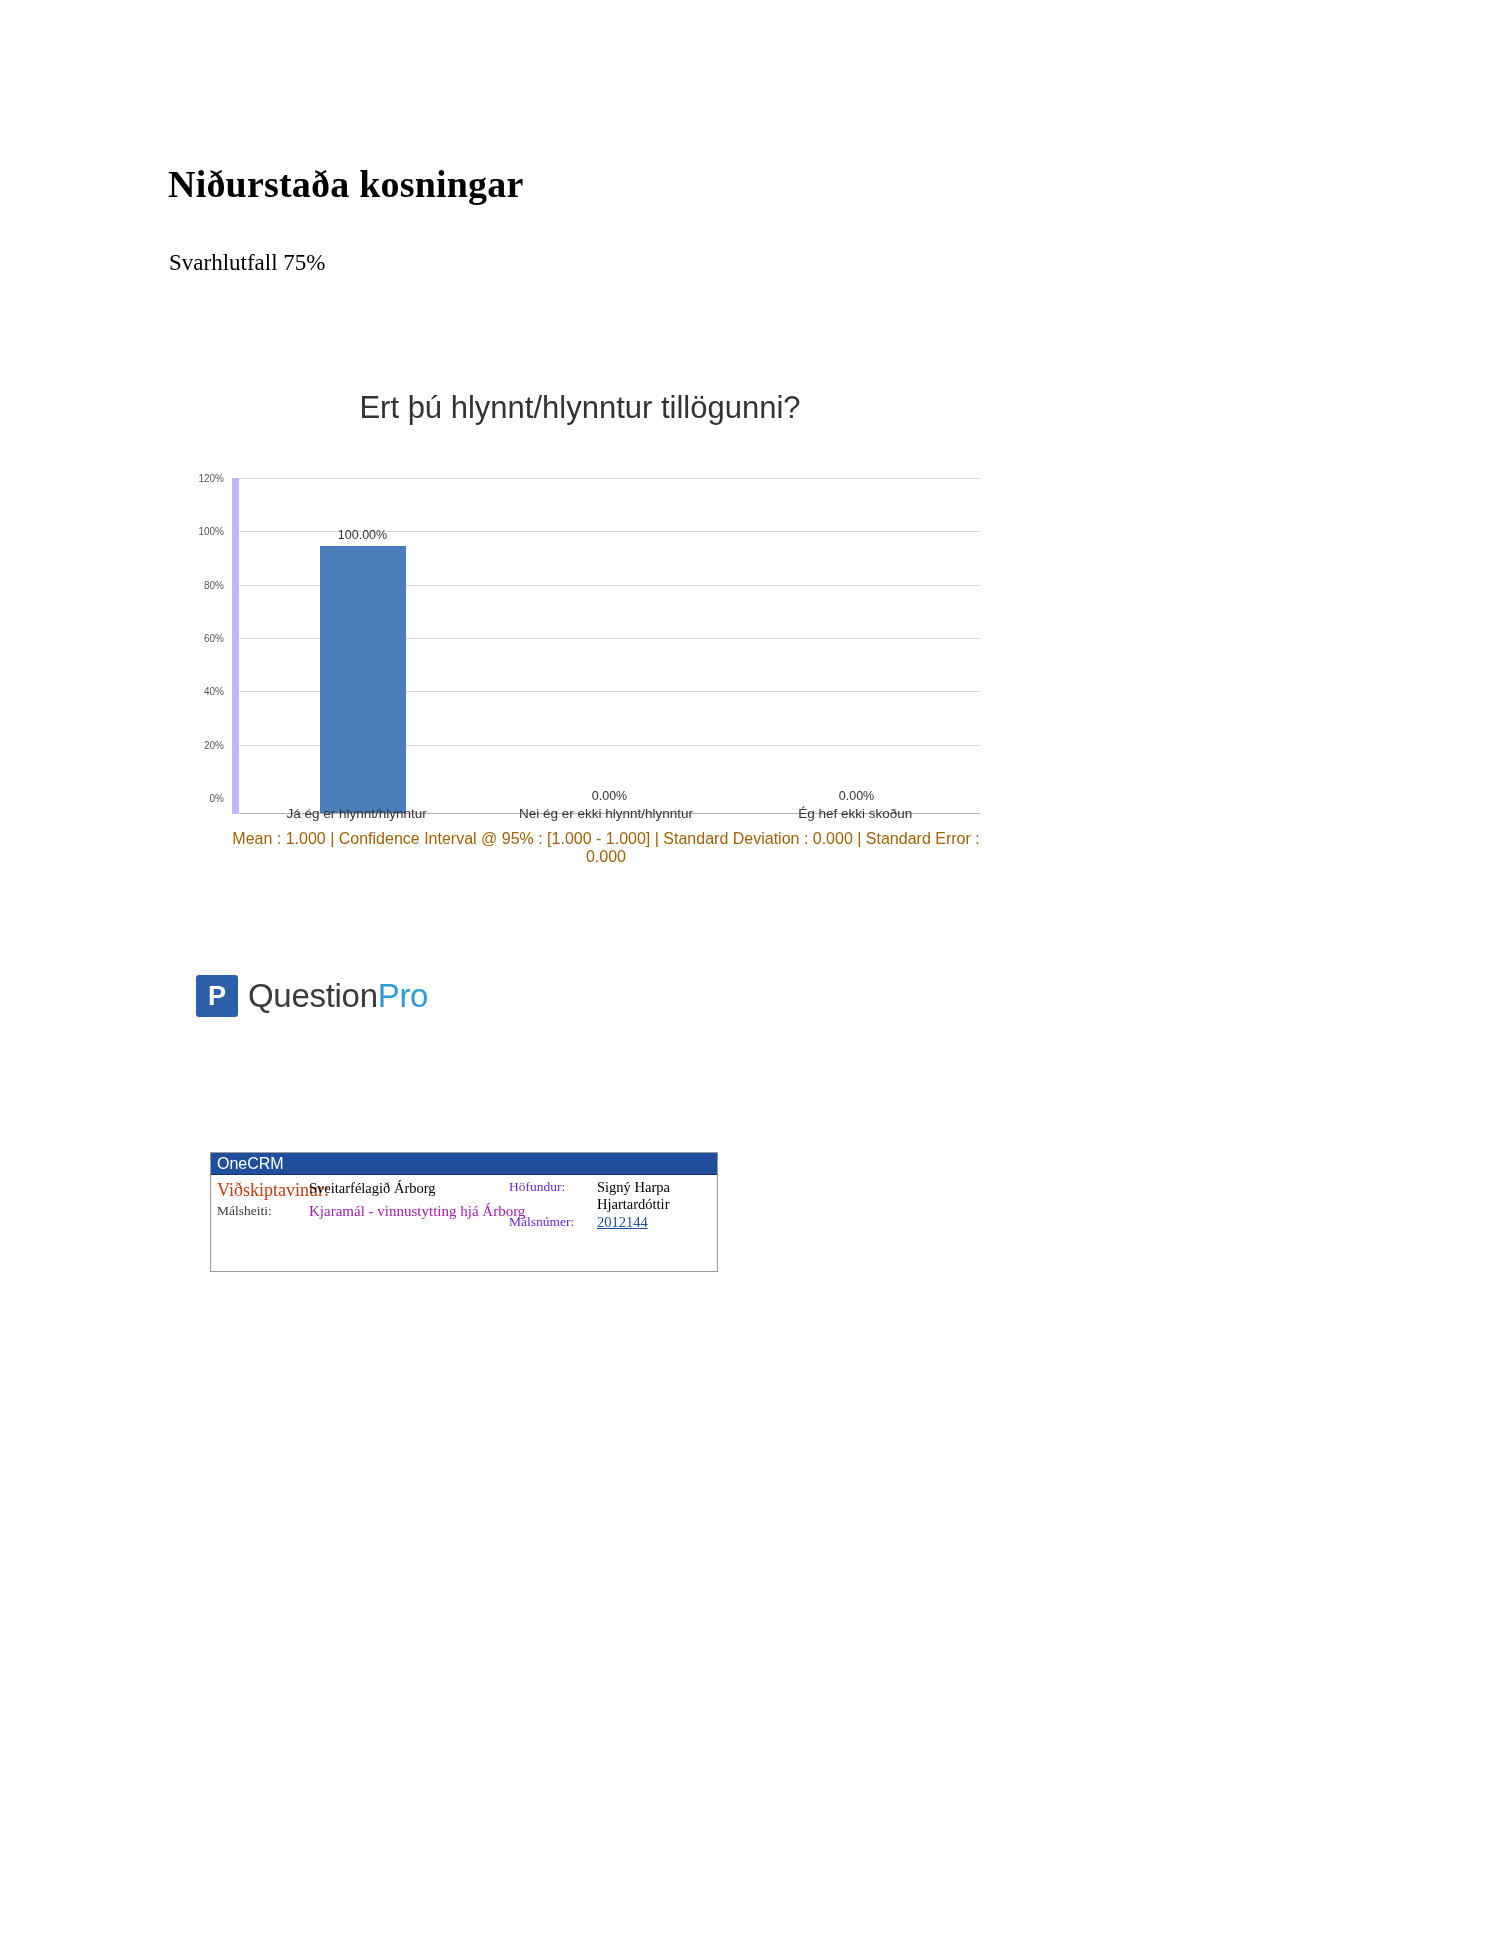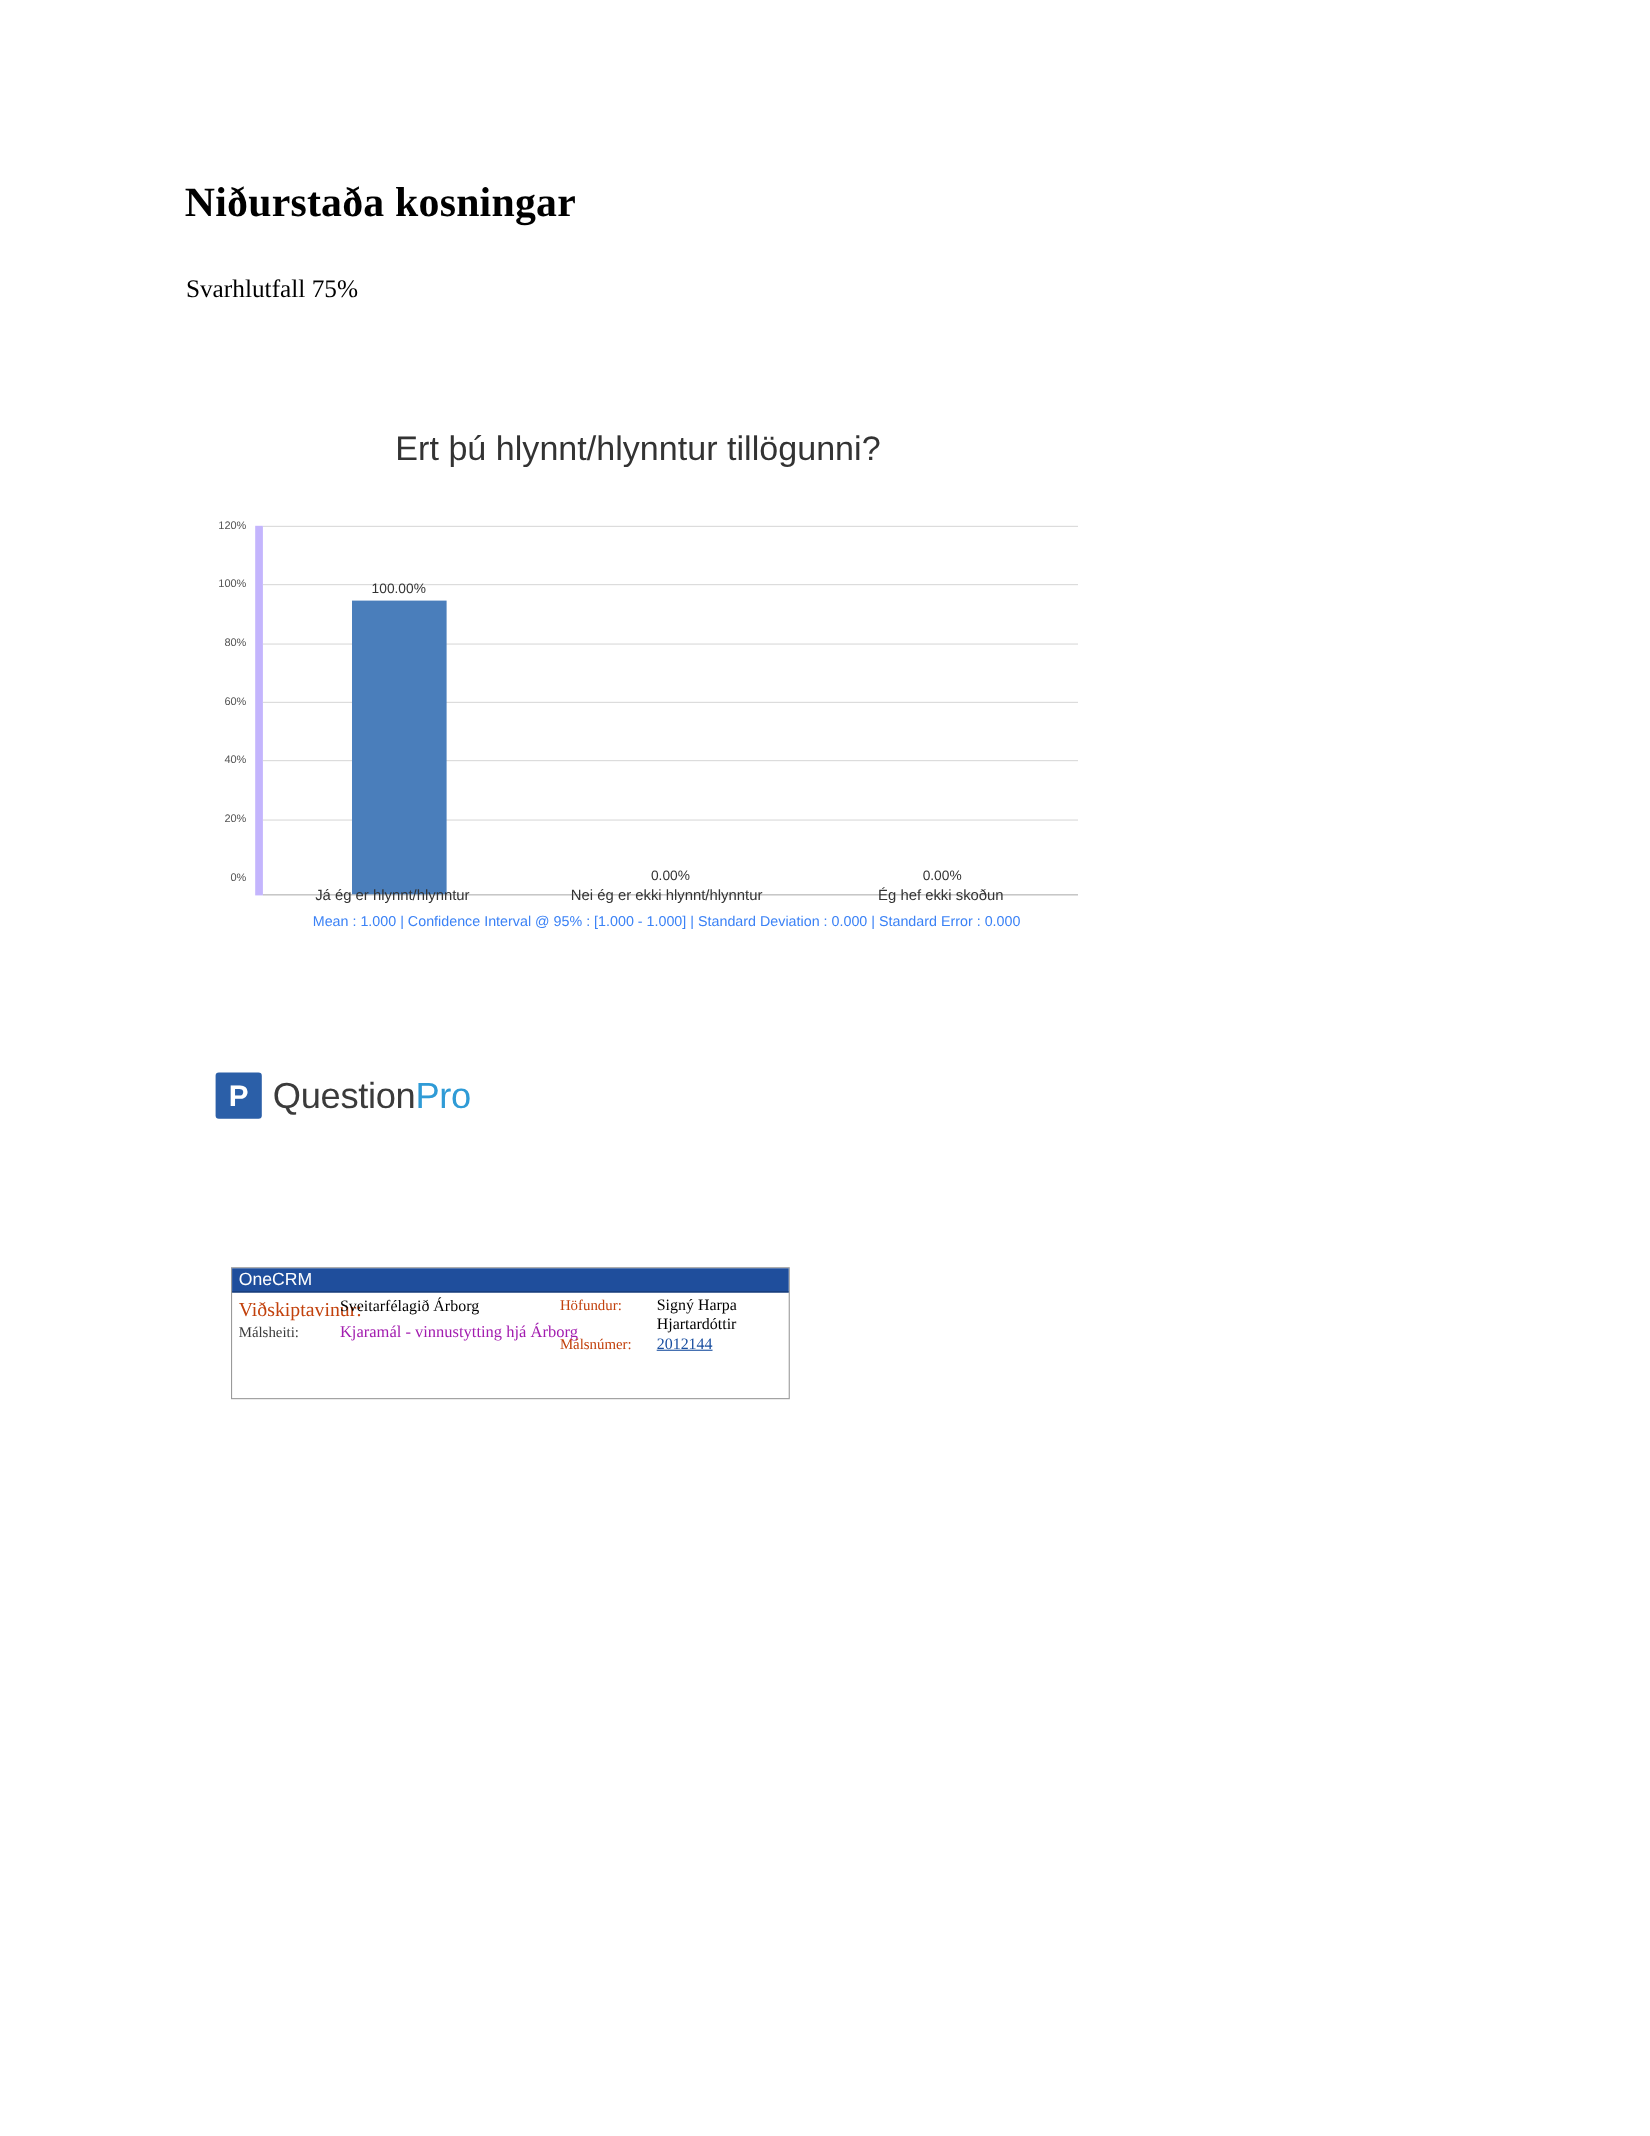--- a/index.html
+++ b/index.html
@@ -148,22 +148,22 @@
     color: #333333;
     white-space: nowrap;
   }
   .chart-stats {
     position: absolute;
     left: 62px;
     top: 440px;
     width: 748px;
     text-align: center;
     font-family: "Liberation Sans", sans-serif;
-    font-size: 13px;
-    color: #3b82f6;
+    font-size: 16px;
+    color: #a16207;
   }
 
   
   .qp-logo {
     position: absolute;
     left: 196px;
     top: 975px;
     display: flex;
     align-items: center;
   }
@@ -267,21 +267,21 @@
     width: 206px;
   }
   .crm-rrow {
     display: flex;
     align-items: flex-start;
     margin-bottom: 2px;
   }
   .crm-rkey {
     flex: 0 0 88px;
     font-size: 13.5px;
-    color: #c2410c;
+    color: #6d28d9;
   }
   .crm-rval {
     font-size: 14.5px;
     color: #000000;
     line-height: 1.15;
   }
   .crm-link {
     font-size: 14.5px;
     color: #1a4fa0;
     text-decoration: underline;

